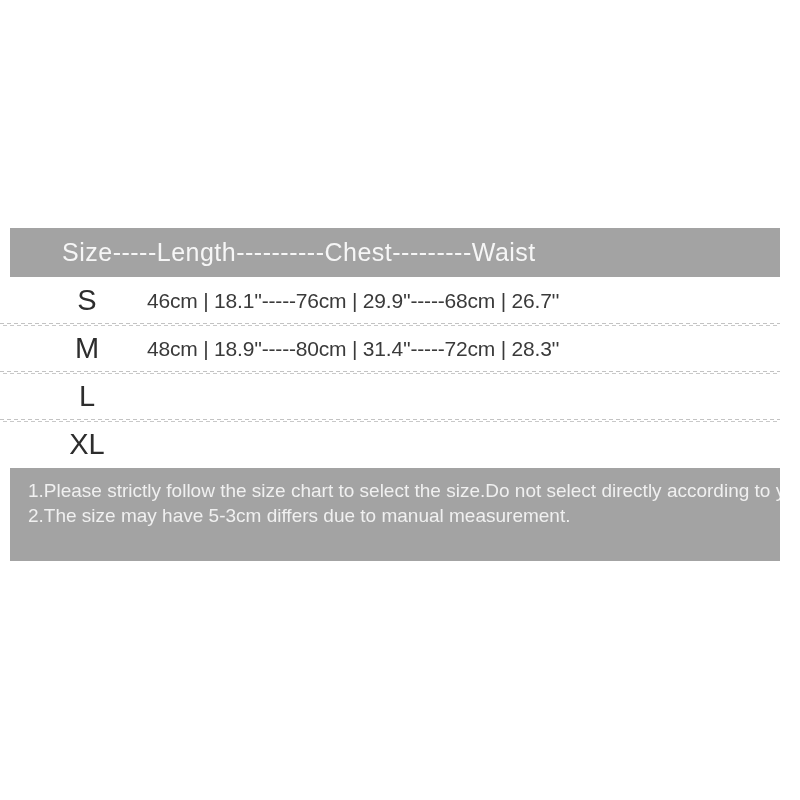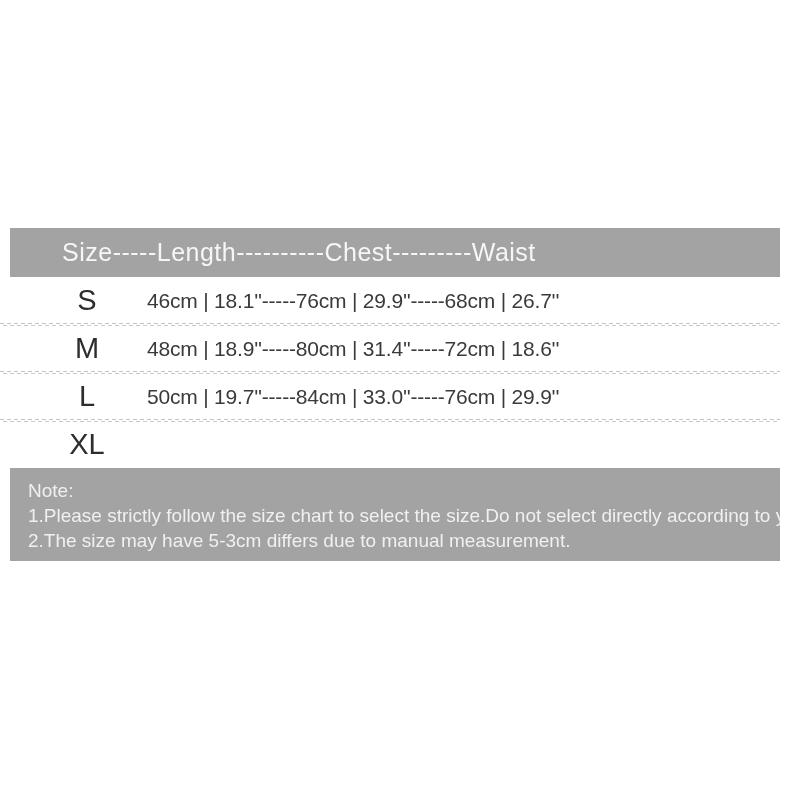--- a/index.html
+++ b/index.html
@@ -52,37 +52,35 @@
 
     <div class="row">
       <span class="size-label">S</span>
       <span class="row-values">46cm | 18.1''-----76cm | 29.9''-----68cm | 26.7''</span>
     </div>
 
     <div class="separator"></div>
 
     <div class="row">
       <span class="size-label">M</span>
-      <span class="row-values">48cm | 18.9''-----80cm | 31.4''-----72cm | 18.6''</span>
+      <span class="row-values">48cm | 18.9''-----80cm | 31.4''-----72cm | 28.3''</span>
     </div>
 
     <div class="separator"></div>
 
     <div class="row">
       <span class="size-label">L</span>
-      <span class="row-values">50cm | 19.7''-----84cm | 33.0''-----76cm | 29.9''</span>
     </div>
 
     <div class="separator"></div>
 
     <div class="row">
       <span class="size-label">XL</span>
     </div>
 
   </div>
 
   <div class="note-box">
-    <div class="note-line">Note:</div>
     <div class="note-line">1.Please strictly follow the size chart to select the size.Do not select directly according to your habits.</div>
     <div class="note-line">2.The size may have 5-3cm differs due to manual measurement.</div>
   </div>
 
 </div>
 
 </body></html>

